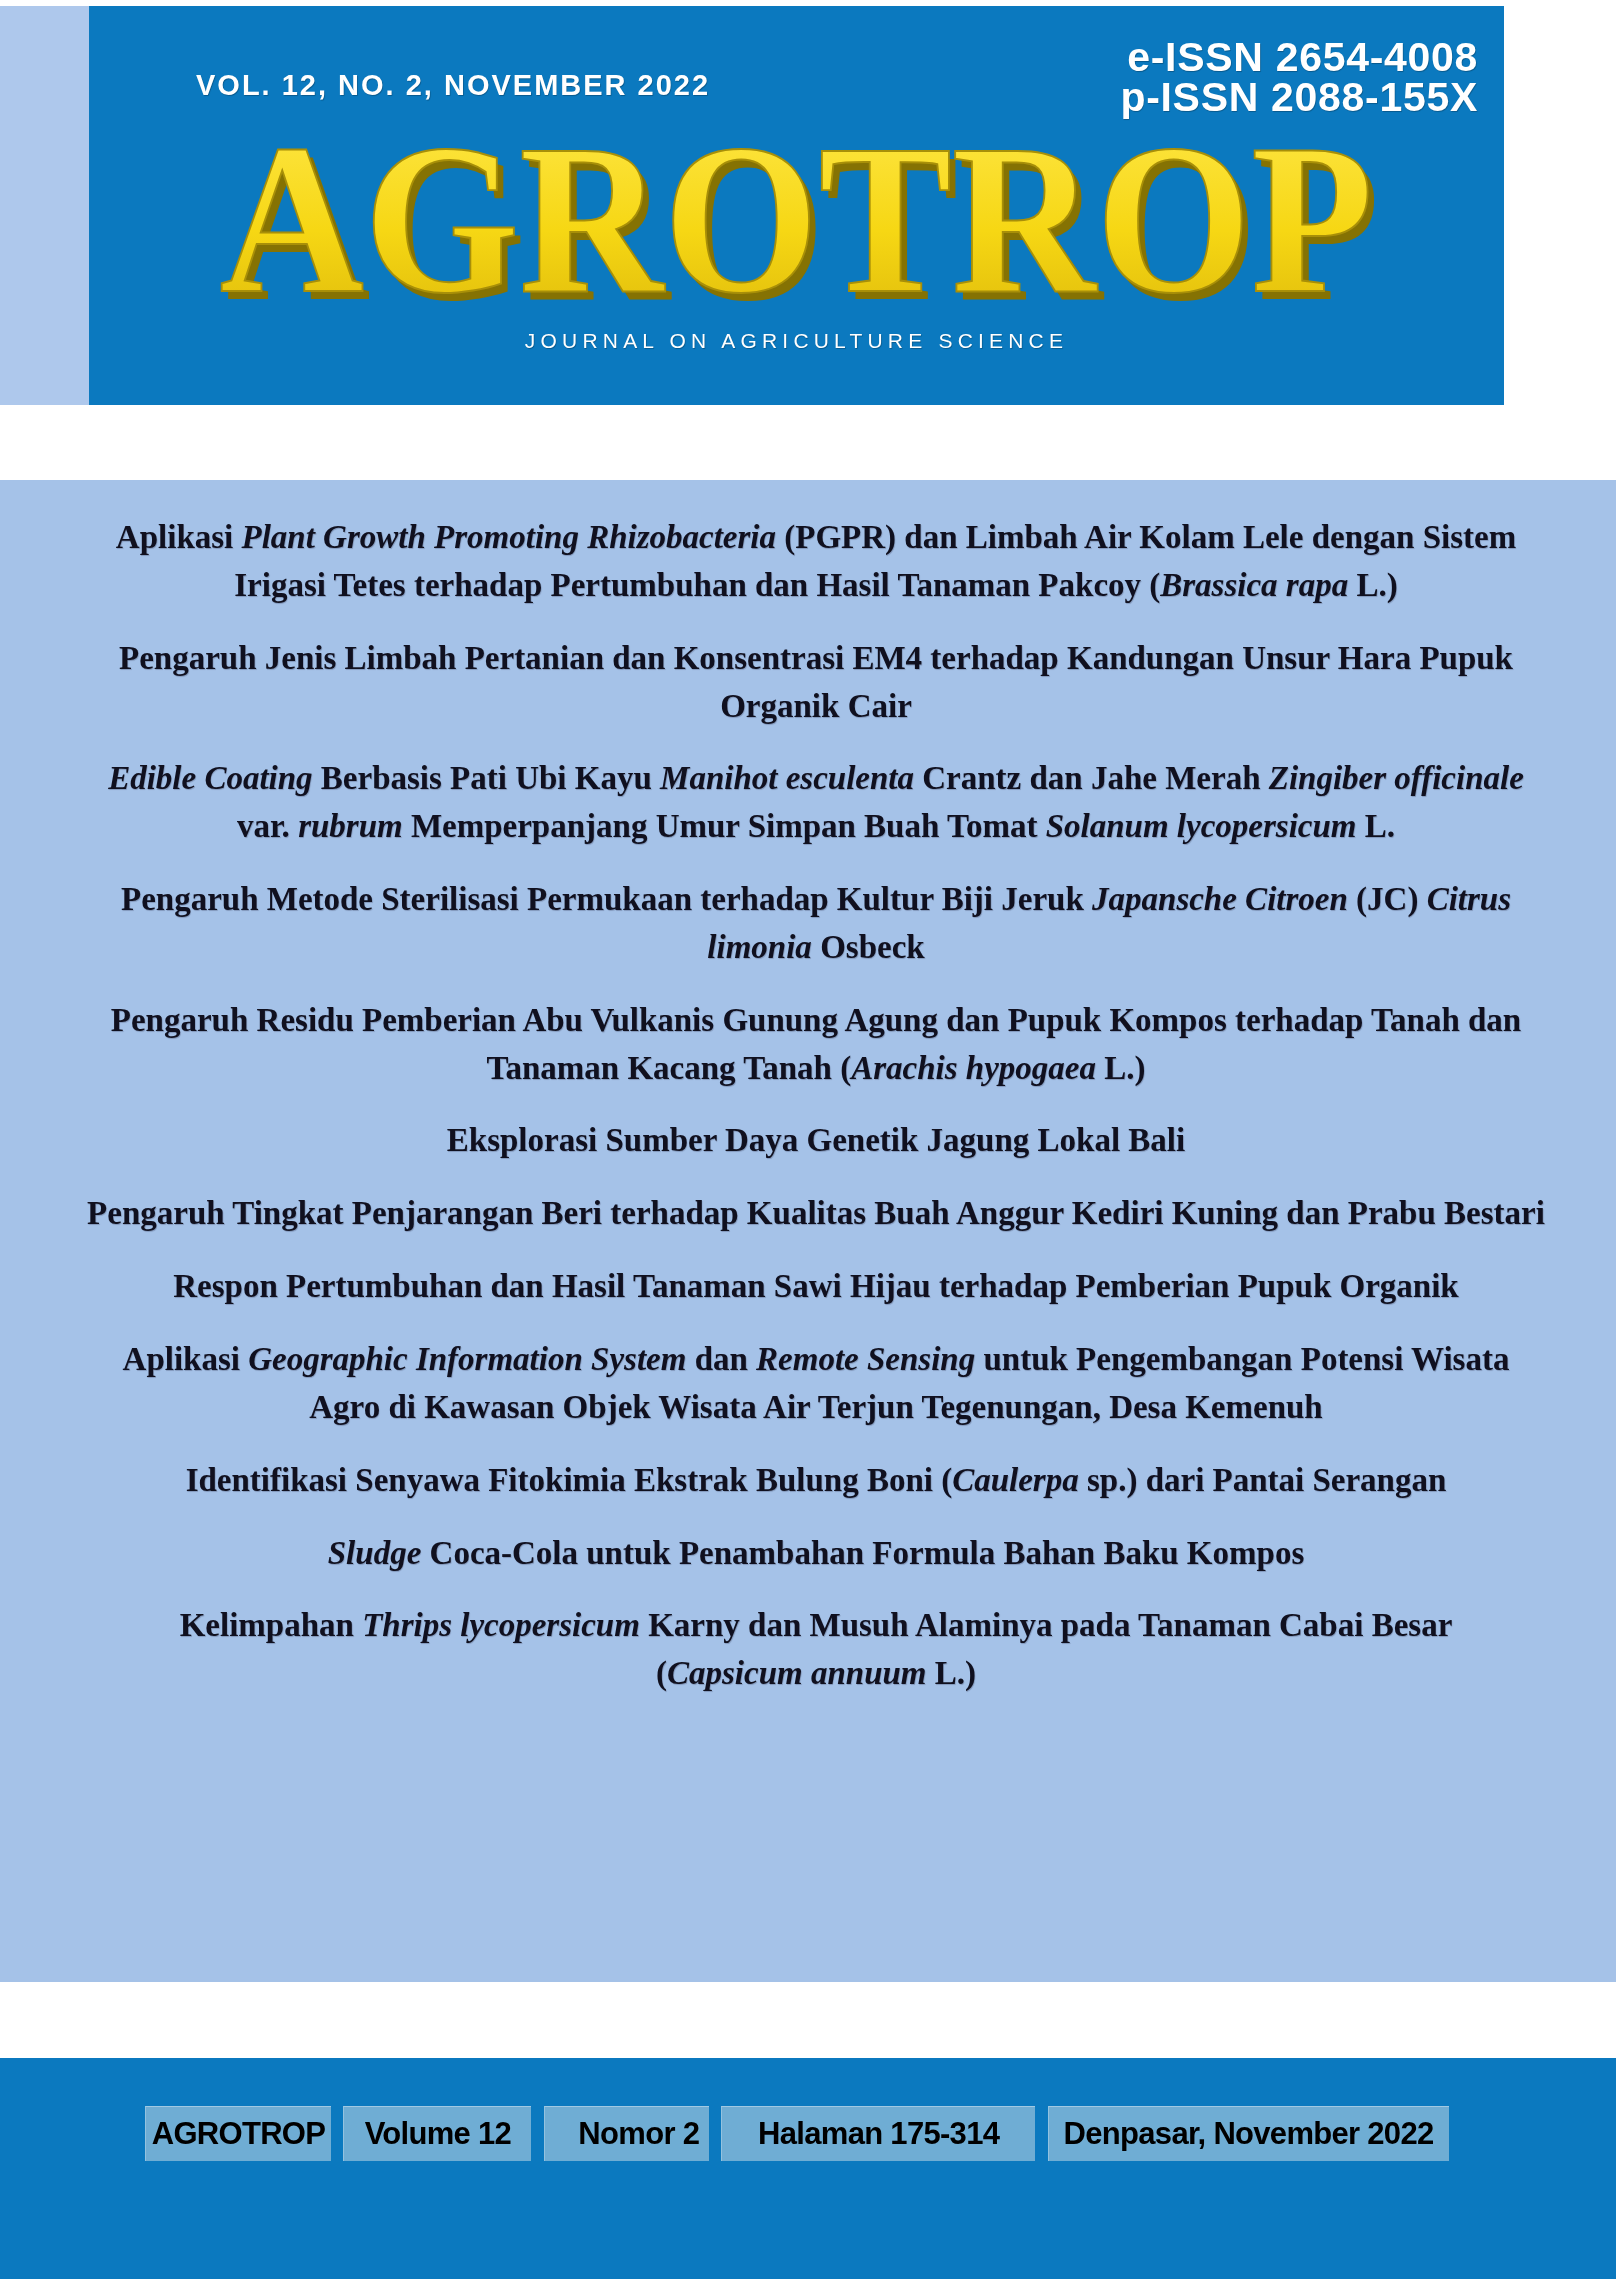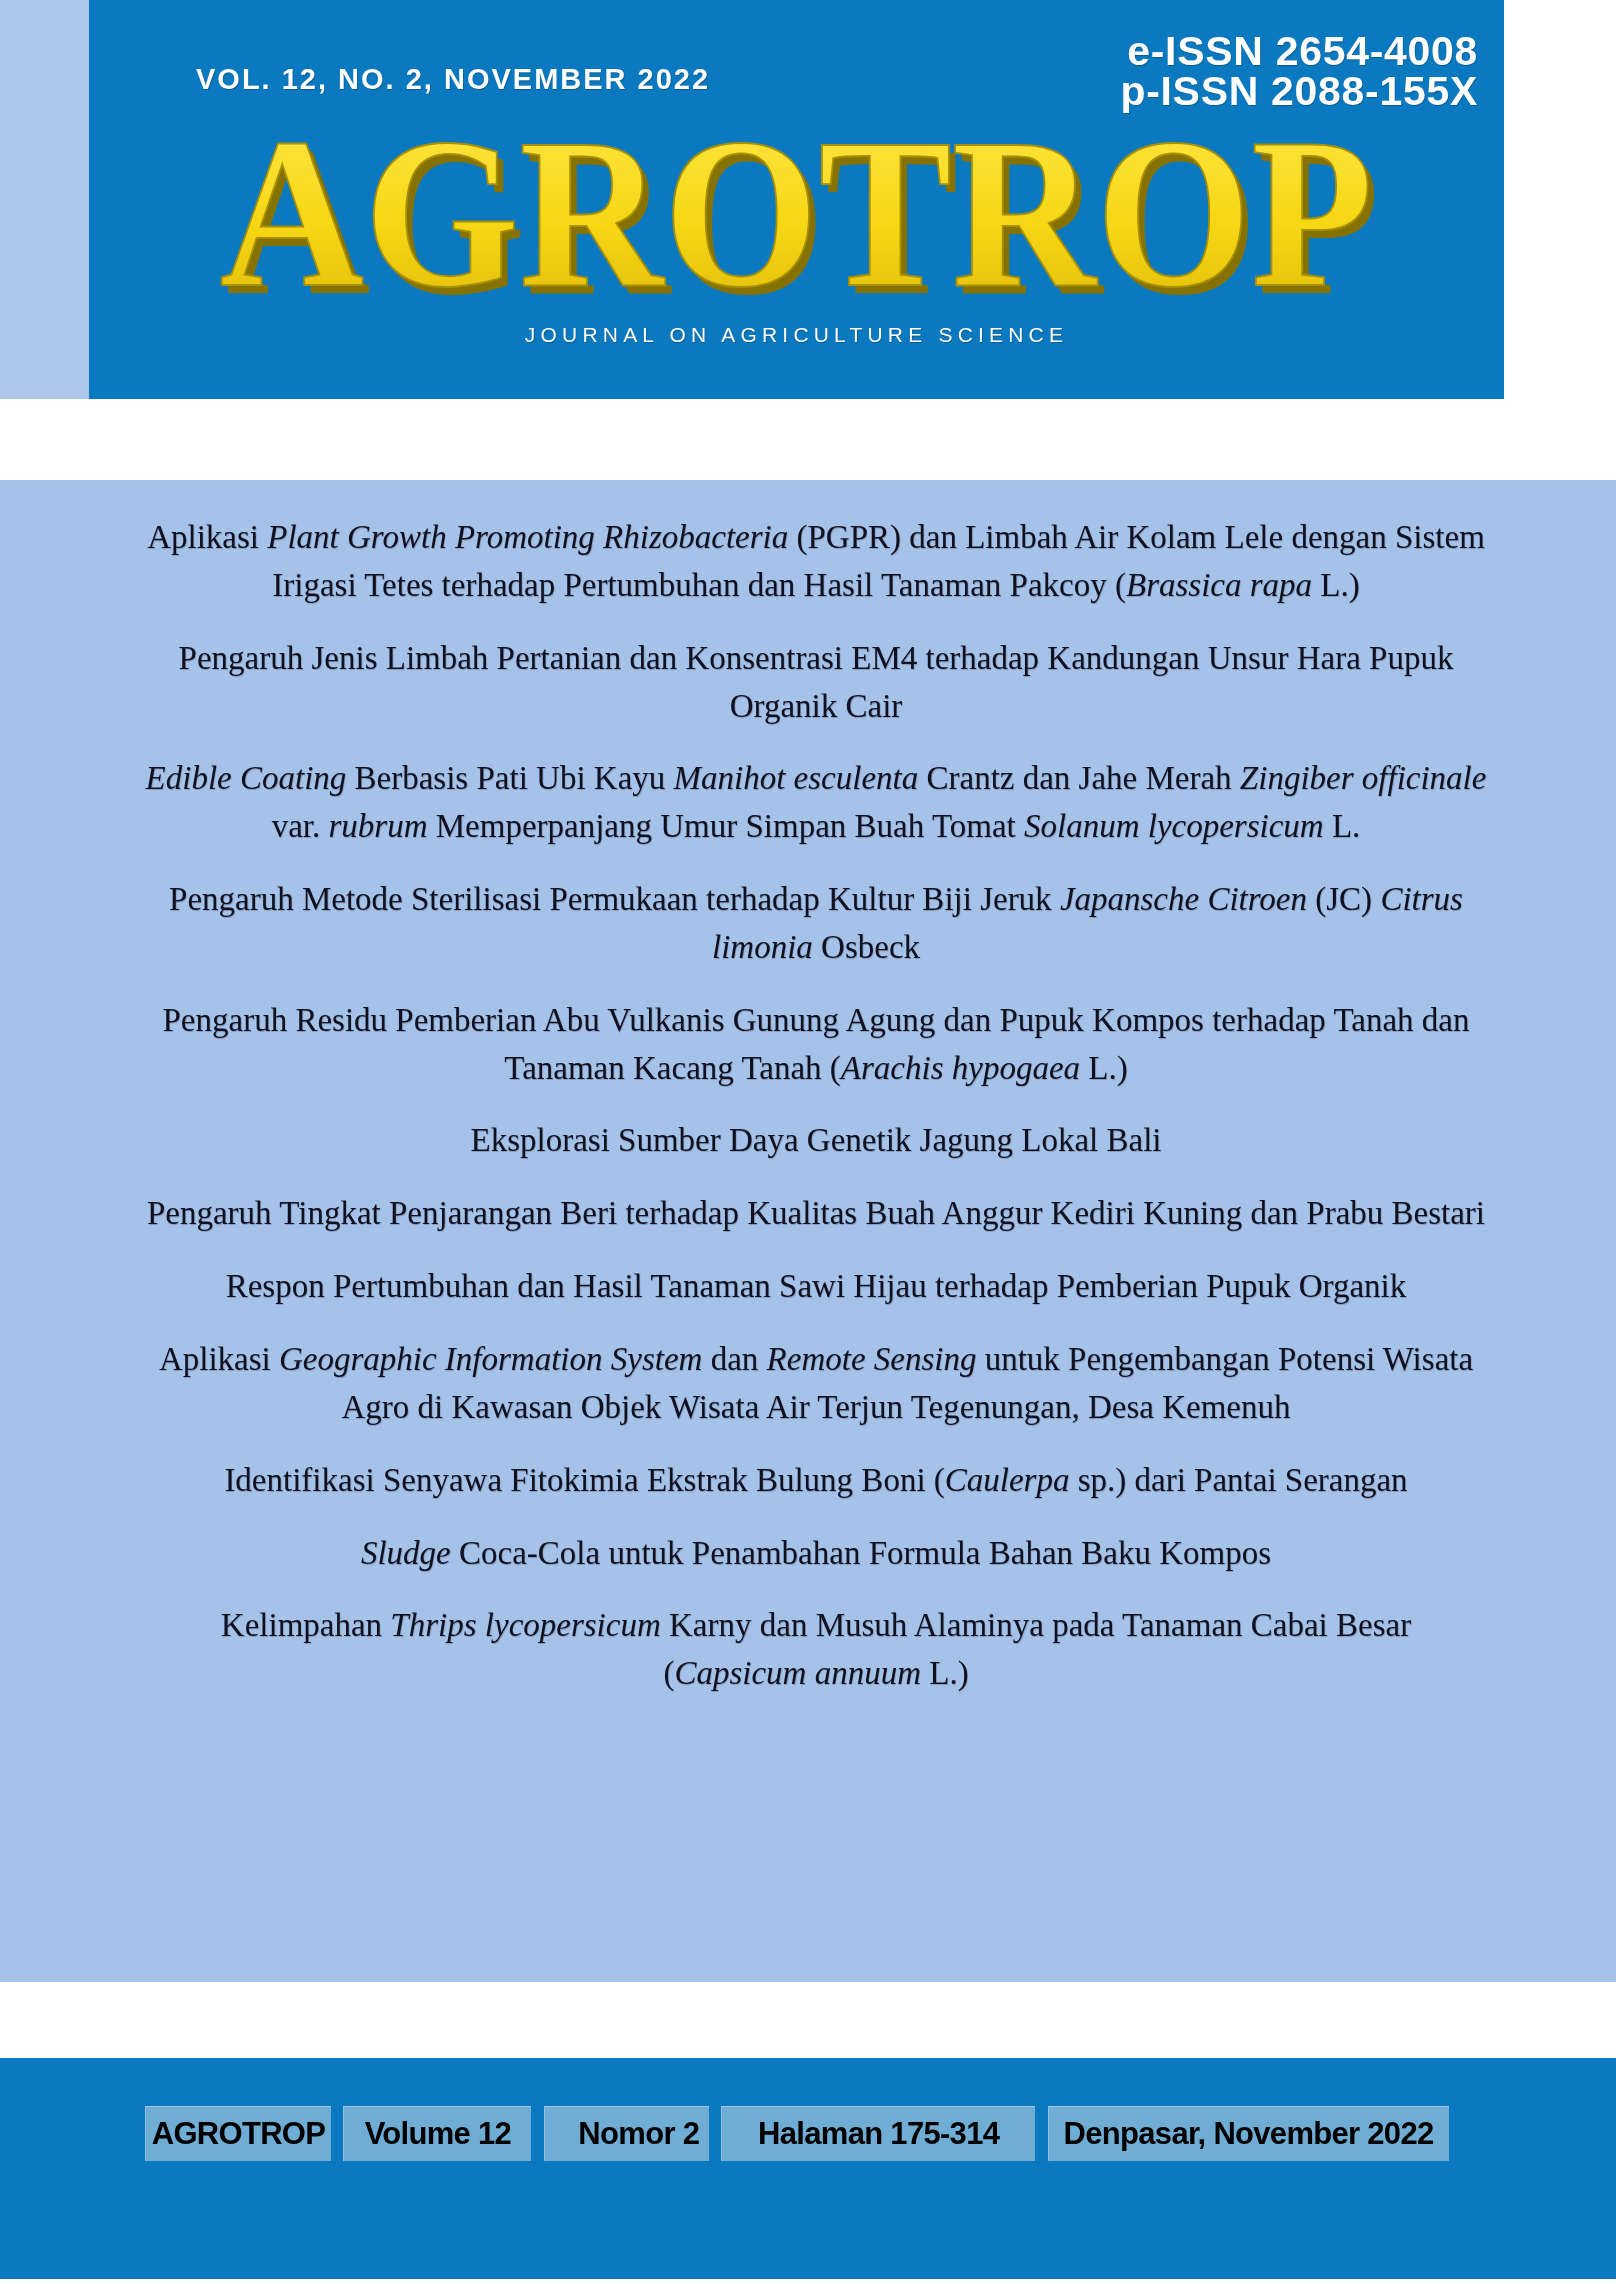--- a/index.html
+++ b/index.html
@@ -7,21 +7,21 @@
     position: relative;
     width: 1616px;
     height: 2284px;
     background: #ffffff;
     overflow: hidden;
     font-family: "Liberation Sans", sans-serif;
   }
   
   .top-band {
     position: absolute;
-    left: 0; top: 0;
+    left: 0; top: 6px;
     width: 1428px; height: 399px;
     background: var(--side-blue);
   }
   .header-panel {
     position: absolute;
     left: 89px; top: 0;
     width: 1415px; height: 399px;
     background: var(--dark-blue);
   }
   .volume-line {
@@ -67,20 +67,21 @@
   .body-panel {
     position: absolute;
     left: 0; top: 480px;
     width: 1616px; height: 1502px;
     background: var(--body-blue);
   }
   .article-list {
     box-sizing: border-box;
     width: 100%;
     padding: 34px 36px 0 52px;
+    font-weight: bold;
   }
   .article-title {
     margin: 0 0 25px 0;
     text-align: center;
     font-family: "Liberation Serif", serif;
     font-size: 33px;
     line-height: 1.45;
     color: #10101f;
     text-shadow: 0.7px 0.7px 0.7px rgba(30,30,60,0.25);
   }

